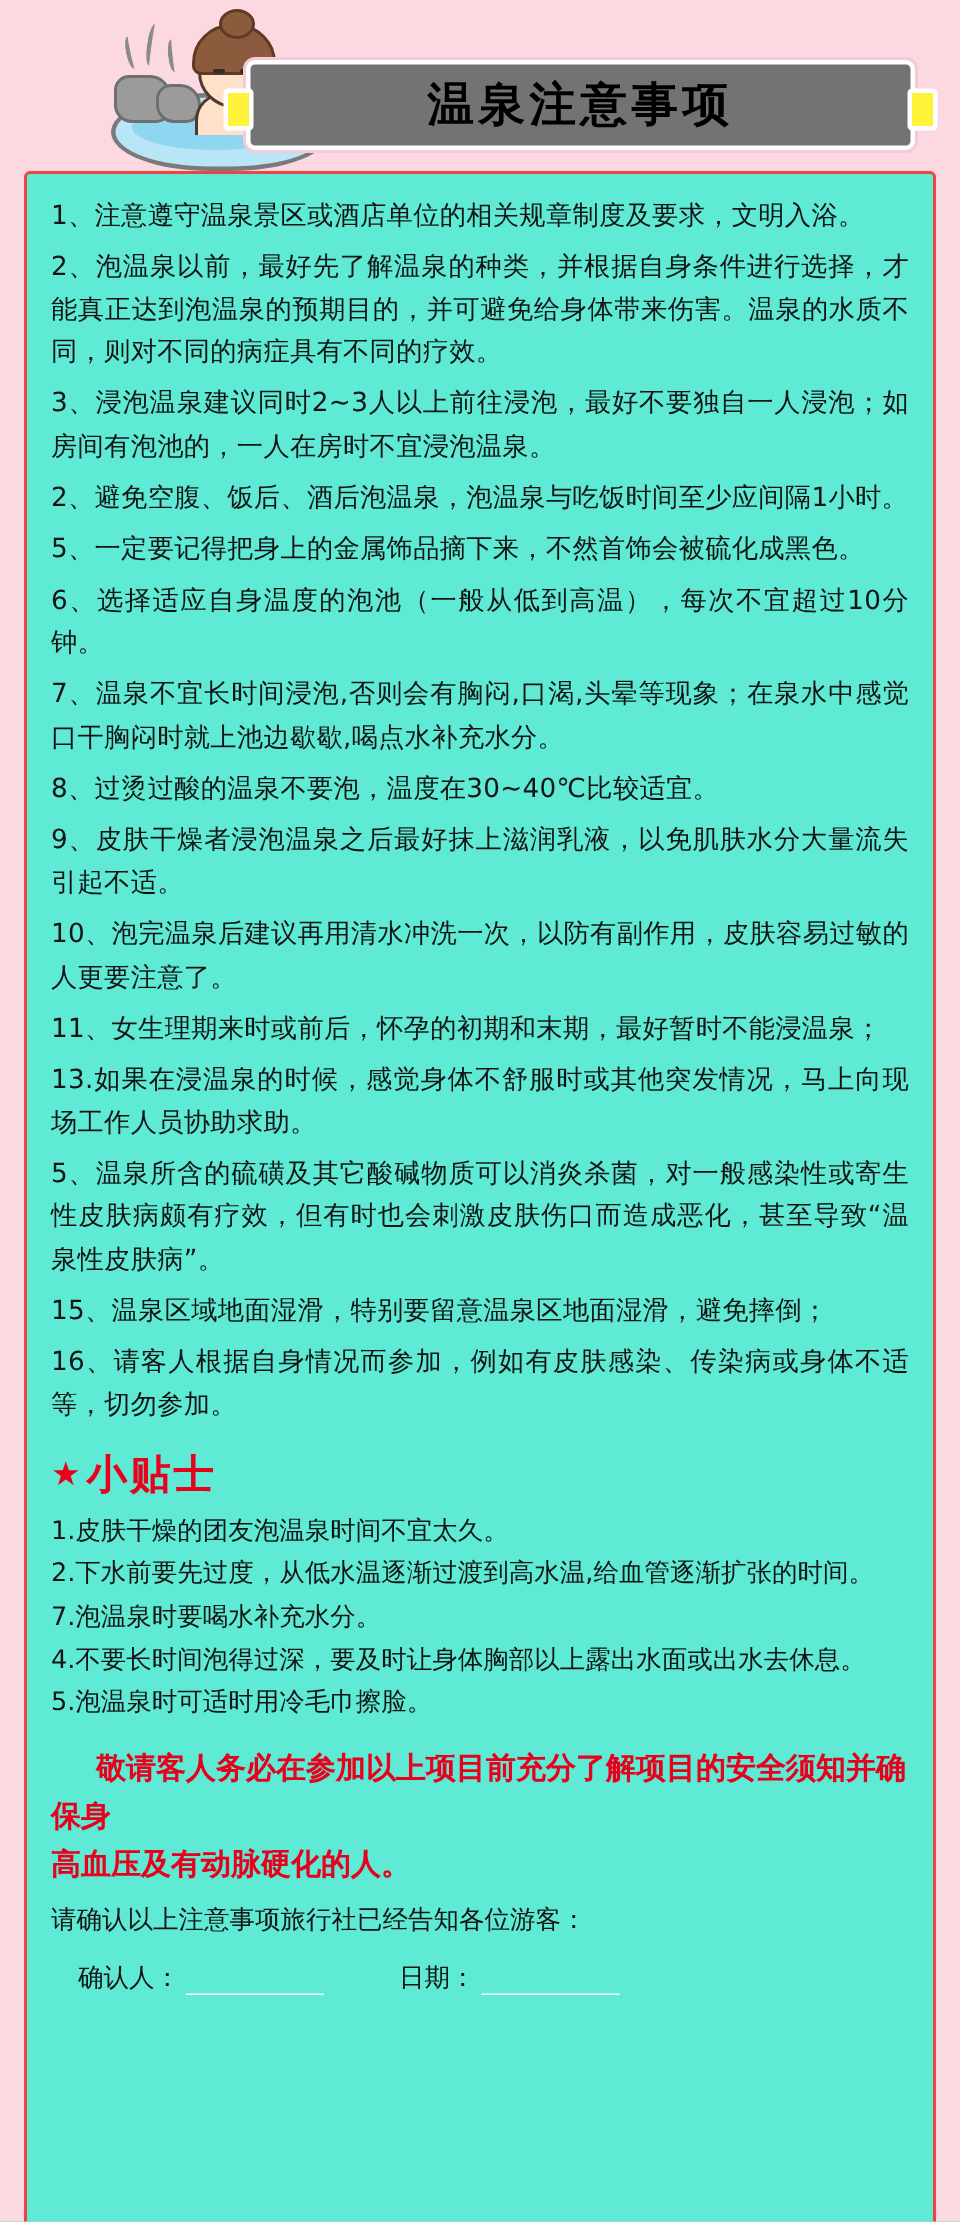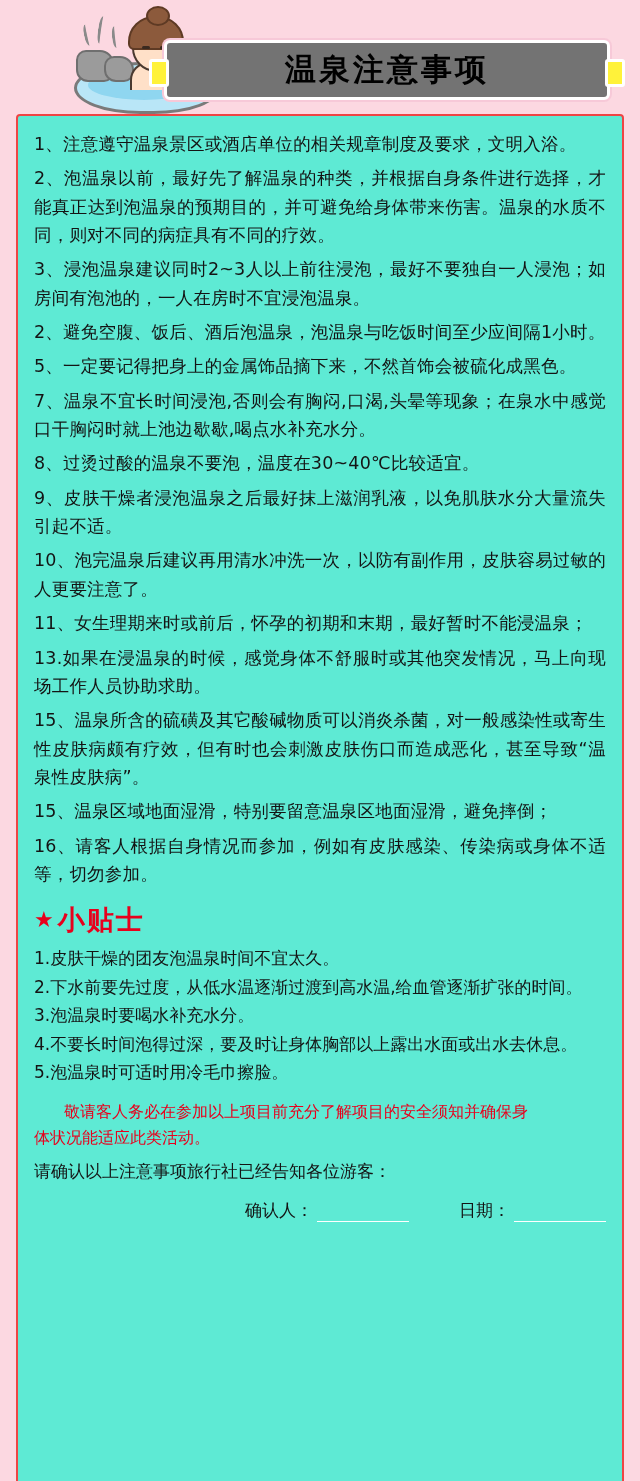--- a/index.html
+++ b/index.html
@@ -211,41 +211,40 @@
   }
   .tip {
     font-size: 17px;
     line-height: 1.68;
     color: #141414;
     margin: 0;
     font-family: "DejaVu Sans", "Liberation Sans", sans-serif;
   }
   .warning {
     color: #e8001c;
-    font-size: 16px;
+    font-size: 20px;
     line-height: 1.6;
-    font-weight: normal;
+    font-weight: bold;
     margin: 12px 0 8px 0;
     font-family: "DejaVu Sans", "Liberation Sans", sans-serif;
   }
   .warning .indent { display: inline-block; width: 30px; }
   .confirm-line {
     font-size: 17px;
     color: #141414;
     margin: 10px 0 16px 0;
     font-family: "DejaVu Sans", "Liberation Sans", sans-serif;
   }
   .signature {
     display: flex;
     align-items: flex-end;
     font-size: 17px;
     color: #141414;
     font-family: "DejaVu Sans", "Liberation Sans", sans-serif;
     padding-left: 18px;
-    justify-content: flex-end;
   }
   .sig-field {
     display: flex;
     align-items: flex-end;
   }
   .sig-label { white-space: nowrap; }
   .sig-rule {
     display: inline-block;
     width: 92px;
     border-bottom: 1px solid #ffffff;
@@ -282,44 +281,45 @@
     </div>
   </div>
 
   <div class="card">
 
     <p class="item">1、注意遵守温泉景区或酒店单位的相关规章制度及要求，文明入浴。</p>
     <p class="item">2、泡温泉以前，最好先了解温泉的种类，并根据自身条件进行选择，才能真正达到泡温泉的预期目的，并可避免给身体带来伤害。温泉的水质不同，则对不同的病症具有不同的疗效。</p>
     <p class="item">3、浸泡温泉建议同时2~3人以上前往浸泡，最好不要独自一人浸泡；如房间有泡池的，一人在房时不宜浸泡温泉。</p>
     <p class="item">2、避免空腹、饭后、酒后泡温泉，泡温泉与吃饭时间至少应间隔1小时。</p>
     <p class="item">5、一定要记得把身上的金属饰品摘下来，不然首饰会被硫化成黑色。</p>
+    <p class="item">6、选择适应自身温度的泡池（一般从低到高温），每次不宜超过10分钟。</p>
     <p class="item">7、温泉不宜长时间浸泡,否则会有胸闷,口渴,头晕等现象；在泉水中感觉口干胸闷时就上池边歇歇,喝点水补充水分。</p>
     <p class="item">8、过烫过酸的温泉不要泡，温度在30~40℃比较适宜。</p>
     <p class="item">9、皮肤干燥者浸泡温泉之后最好抹上滋润乳液，以免肌肤水分大量流失引起不适。</p>
     <p class="item">10、泡完温泉后建议再用清水冲洗一次，以防有副作用，皮肤容易过敏的人更要注意了。</p>
     <p class="item">11、女生理期来时或前后，怀孕的初期和末期，最好暂时不能浸温泉；</p>
     <p class="item">13.如果在浸温泉的时候，感觉身体不舒服时或其他突发情况，马上向现场工作人员协助求助。</p>
-    <p class="item">15、温泉所含的硫磺及其它酸碱物质可以消炎杀菌，对一般感染性或寄生性皮肤病颇有疗效，但有时也会刺激皮肤伤口而造成恶化，甚至导致“温泉性皮肤病”。</p>
+    <p class="item">5、温泉所含的硫磺及其它酸碱物质可以消炎杀菌，对一般感染性或寄生性皮肤病颇有疗效，但有时也会刺激皮肤伤口而造成恶化，甚至导致“温泉性皮肤病”。</p>
     <p class="item">15、温泉区域地面湿滑，特别要留意温泉区地面湿滑，避免摔倒；</p>
     <p class="item">16、请客人根据自身情况而参加，例如有皮肤感染、传染病或身体不适等，切勿参加。</p>
 
     <div class="tips-header">
       <span class="star">★</span>
       <span class="tips-title">小贴士</span>
     </div>
 
     <p class="tip">1.皮肤干燥的团友泡温泉时间不宜太久。</p>
     <p class="tip">2.下水前要先过度，从低水温逐渐过渡到高水温,给血管逐渐扩张的时间。</p>
-    <p class="tip">3.泡温泉时要喝水补充水分。</p>
+    <p class="tip">7.泡温泉时要喝水补充水分。</p>
     <p class="tip">4.不要长时间泡得过深，要及时让身体胸部以上露出水面或出水去休息。</p>
     <p class="tip">5.泡温泉时可适时用冷毛巾擦脸。</p>
 
     <div class="warning">
       <span class="indent"></span><span>敬请客人务必在参加以上项目前充分了解项目的安全须知并确保身</span><br>
-      <span>体状况能适应此类活动。</span>
+      <span>高血压及有动脉硬化的人。</span>
     </div>
 
     <p class="confirm-line">请确认以上注意事项旅行社已经告知各位游客：</p>
 
     <div class="signature">
       <span class="sig-field">
         <span class="sig-label">确认人：</span>
         <span class="sig-rule"></span>
       </span>
       <span class="sig-gap"></span>

